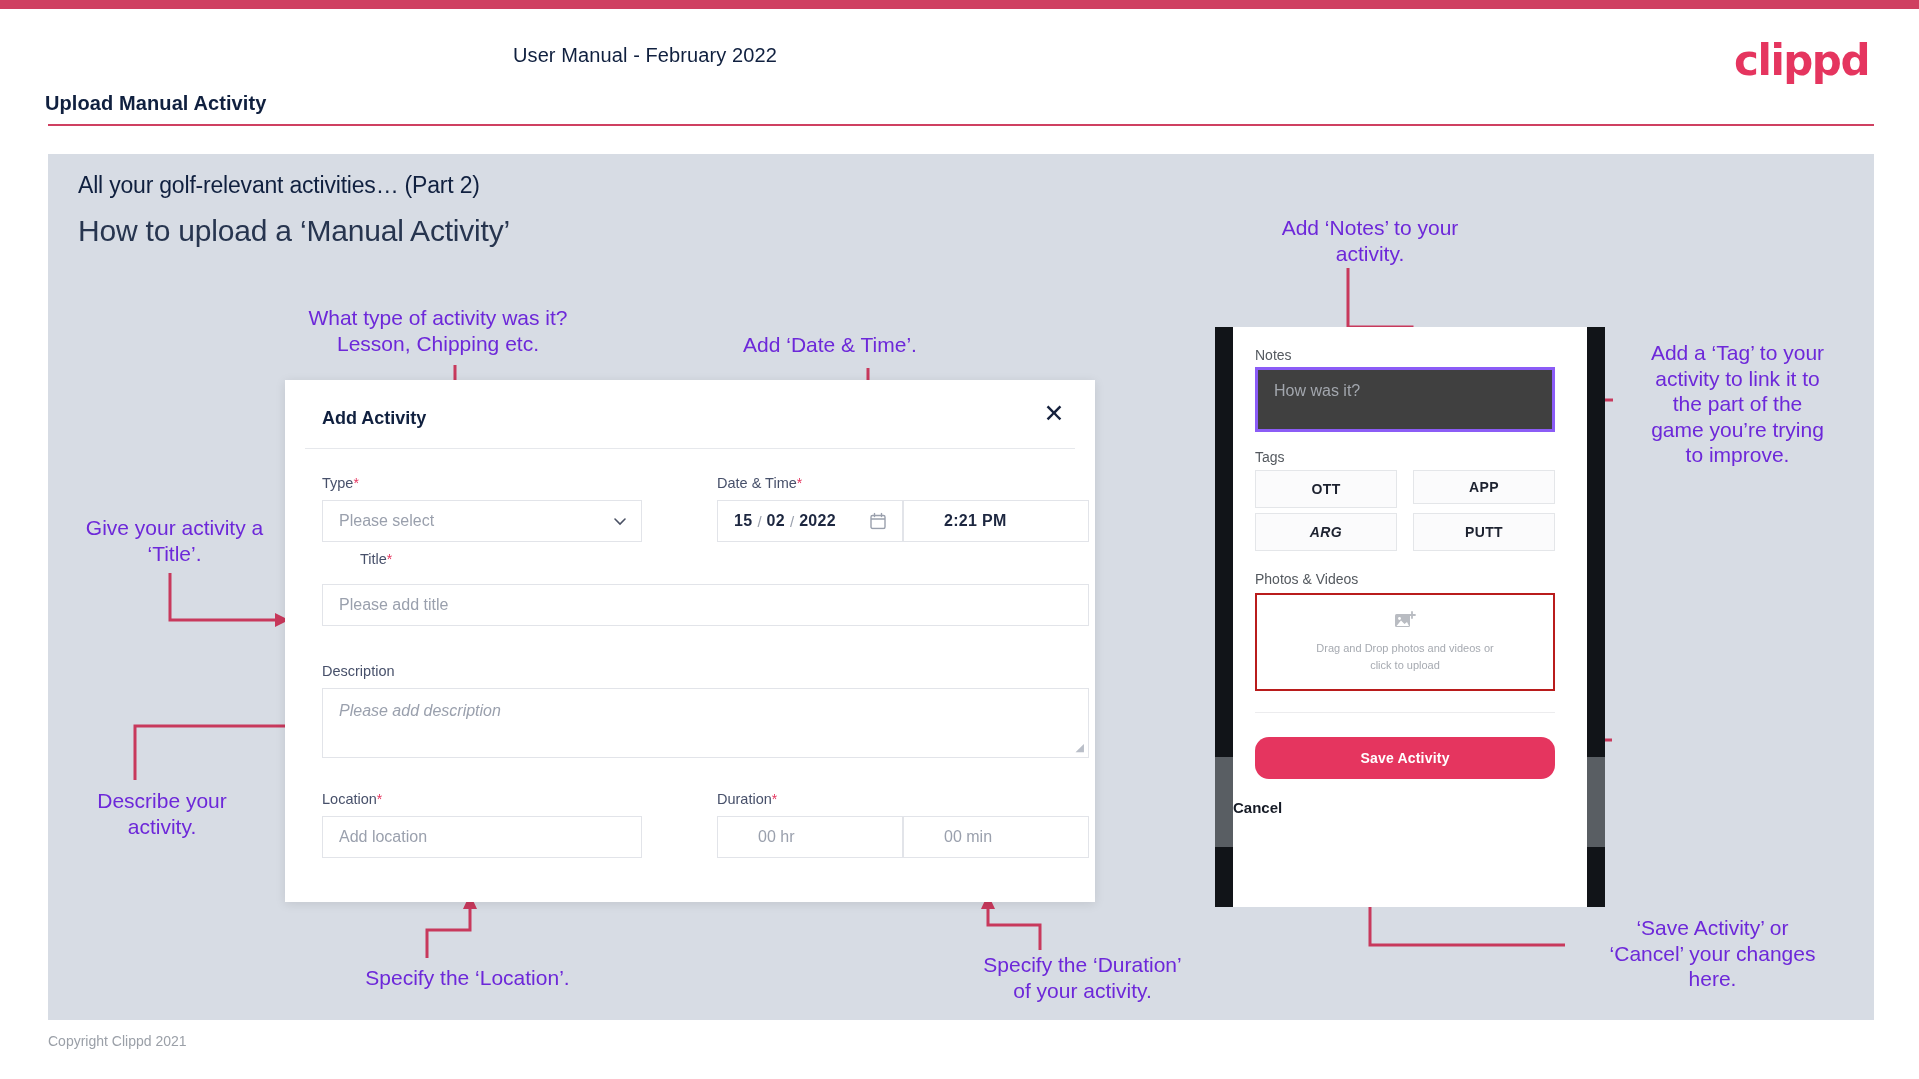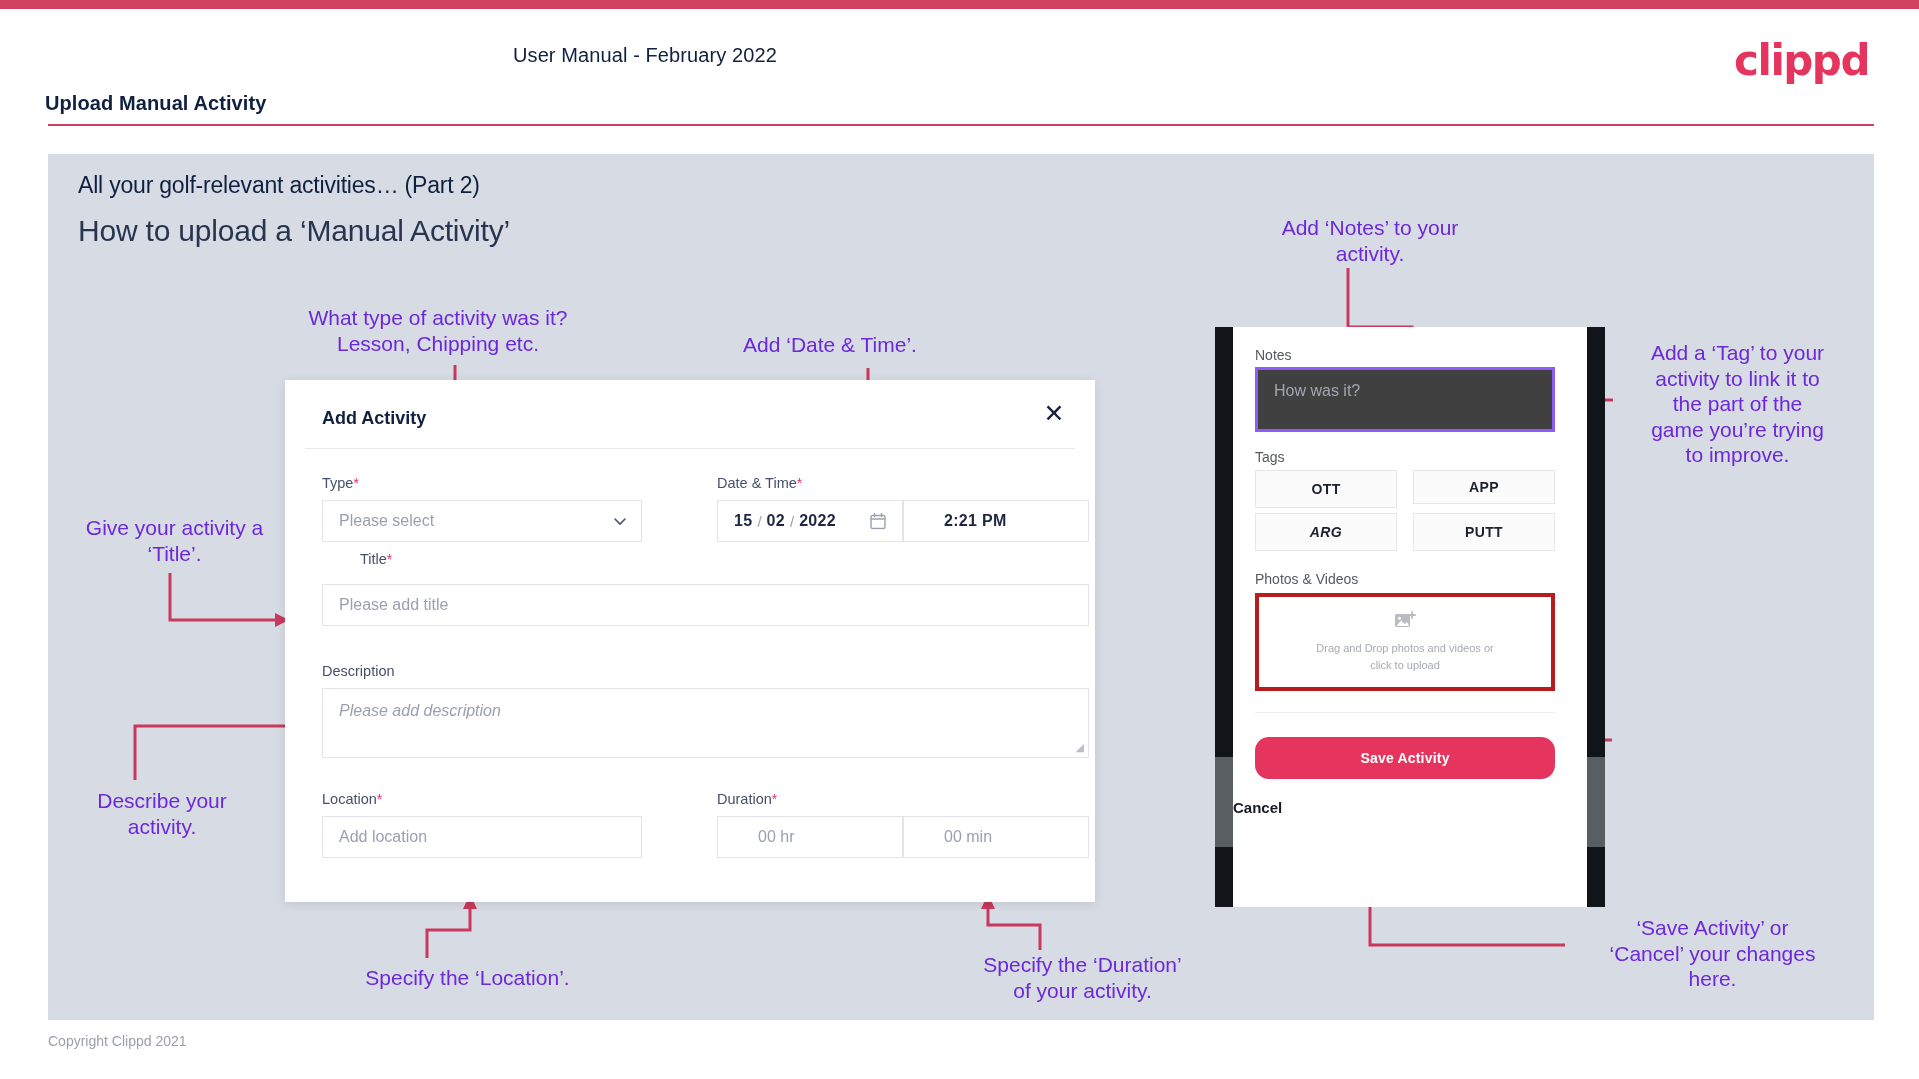--- a/index.html
+++ b/index.html
@@ -136,21 +136,21 @@
   .p-box {
     position: absolute; border: 3px solid #8b5cf6; background: #404040;
   }
   .p-ph { position: absolute; left: 16px; top: 12px; font-size: 16px; color: #a2a6ad; }
   .tag {
     position: absolute; border: 1px solid #e4e6e9; background: #fbfbfc;
     display: flex; align-items: center; justify-content: center;
     font-size: 14px; font-weight: 700; color: #1d2230; letter-spacing: .4px;
   }
   .dz {
-    position: absolute; border: 4px solid #b91c1c; background: #fff;
+    position: absolute; border: 2px solid #b91c1c; background: #fff;
     display: flex; flex-direction: column; align-items: center; justify-content: center;
   }
   .dz-txt { font-size: 11px; color: #a6aab1; text-align: center; line-height: 1.5; margin-top: 9px; }
   .p-rule { position: absolute; height: 1px; background: #ececee; }
   .save-btn {
     position: absolute; background: #e5355f; color: #fff;
     display: flex; align-items: center; justify-content: center;
     font-size: 14px; font-weight: 700; letter-spacing: .2px; cursor: pointer;
   }
   .cancel-btn {

